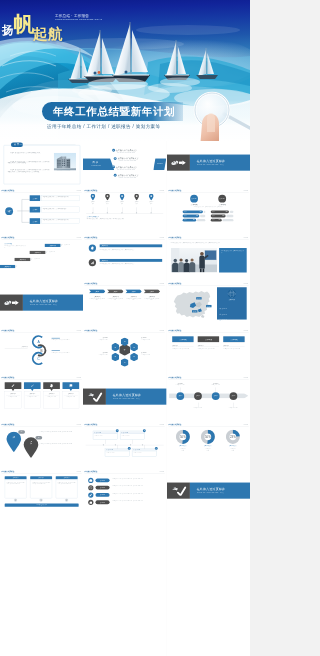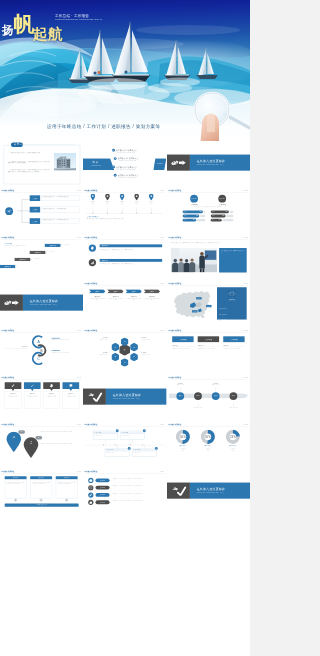--- a/index.html
+++ b/index.html
@@ -409,20 +409,23 @@
           <stop offset="1" stop-color="#dda287"></stop>
         </linearGradient>
       </defs>
       <path d="M38,26 L64,40" stroke="#cfdde7" stroke-width="3.2" stroke-linecap="round"></path>
       <circle cx="26" cy="22" r="17" fill="url(#gLens)" stroke="#ffffff" stroke-width="2.6"></circle>
       <circle cx="26" cy="22" r="17" fill="none" stroke="#c2d6e3" stroke-width="0.8"></circle>
       <path d="M16,36 C16,30 20,26 25,26 C30,26 33,30 33,36 L33,60 L14,60 Z" fill="url(#gSkin)"></path>
       <path d="M21,30 C21,27 23,25 25,25 C27,25 29,27 29,30 L29,44 L21,44 Z" fill="#f8e2d3" opacity="0.55"></path>
     </svg>
 
+    <div class="hbanner">
+      <span>年终工作总结暨新年计划</span>
+    </div>
     <div class="hsub">适用于年终总结 / 工作计划 / 述职报告 / 策划方案等</div>
   </div>
 
   <div class="grid" id="grid">
       <div class="slide">
         <div class="stage">
           <div class="pf-box"></div>
           <div class="pf-pill">前言</div>
           <div class="pf-line"></div>
           <div class="pf-p" style="top:40px">在这里，输入您的文字内容，点击添加相关标题文字内容。</div>

